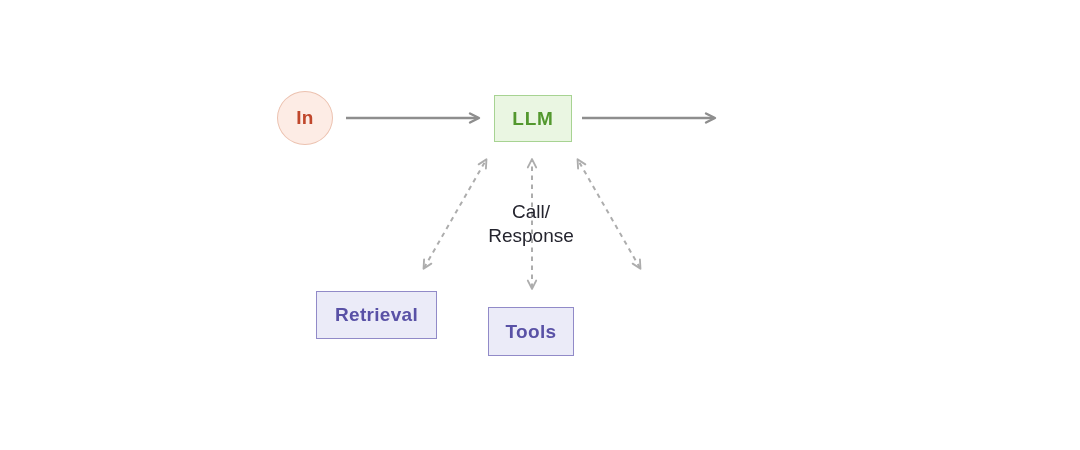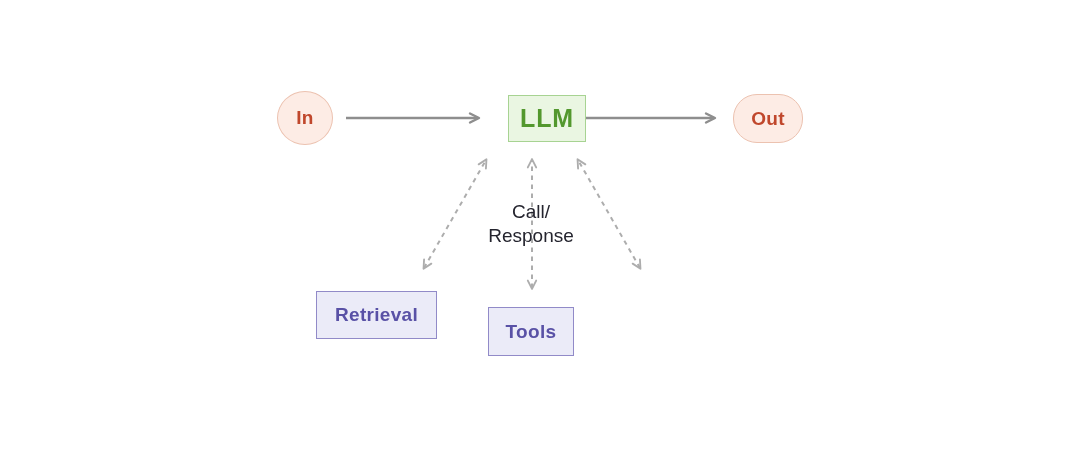--- a/index.html
+++ b/index.html
@@ -61,26 +61,26 @@
     left: 277px; top: 91px;
     width: 56px; height: 54px;
     border-radius: 50%;
   }
   .node-out {
     left: 733px; top: 94px;
     width: 70px; height: 49px;
     border-radius: 24px;
   }
   .node-llm {
-    left: 508px; top: 95px;
+    left: 494px; top: 95px;
     width: 78px; height: 47px;
     background: var(--c-llm-fill, #eaf6e2);
     border: 1.5px solid var(--c-llm-border, #a7d392);
     color: var(--c-llm-text, #53982e);
-    font-size: 25px;
+    font-size: 19px;
     letter-spacing: 0.8px;
   }
   .node-module {
     background: var(--c-module-fill, #ebebf8);
     border: 1.5px solid var(--c-module-border, #918ac8);
     color: var(--c-module-text, #5951a6);
     font-size: 19px;
   }
   .node-retrieval { left: 316px; top: 291px; width: 121px; height: 48px; }
   .node-tools     { left: 488px; top: 307px; width: 86px;  height: 49px; }
@@ -116,21 +116,20 @@
 
     <path class="dashed-edge" d="M424,268 L486,160" marker-start="url(#arrow-dashed)" marker-end="url(#arrow-dashed)"></path>
     <path class="dashed-edge" d="M532,288 L532,160" marker-start="url(#arrow-dashed)" marker-end="url(#arrow-dashed)"></path>
     <path class="dashed-edge" d="M640,268 L578,160" marker-start="url(#arrow-dashed)" marker-end="url(#arrow-dashed)"></path>
   </svg>
 
   <div class="node node-io node-in">In</div>
 
   <div class="node node-llm">LLM</div>
 
-  <div class="node node-io node-out">Out</div>
 
   <div class="node node-module node-retrieval">Retrieval</div>
 
   <div class="node node-module node-tools">Tools</div>
 
 
 
   <div class="edge-label label-call">Call/
 Response</div>
 

